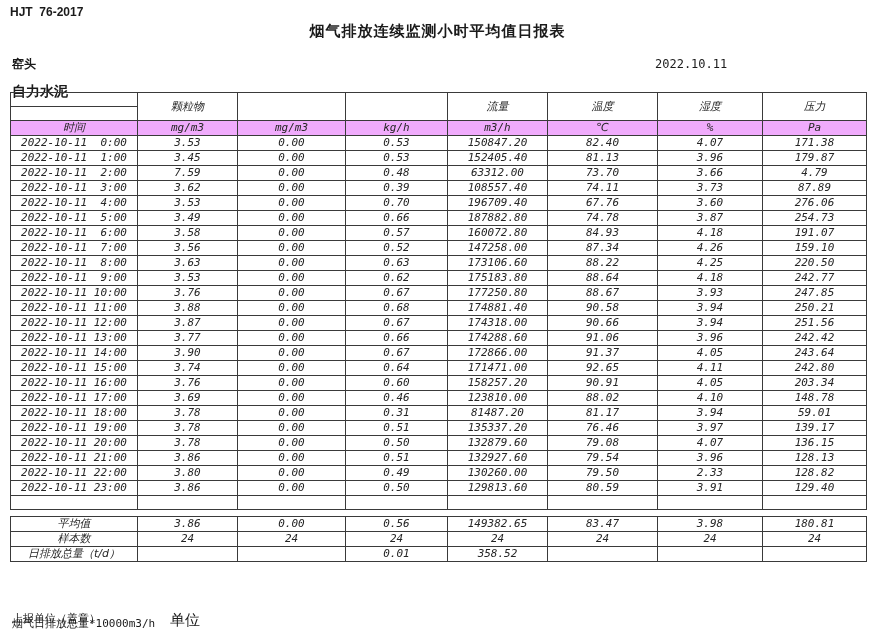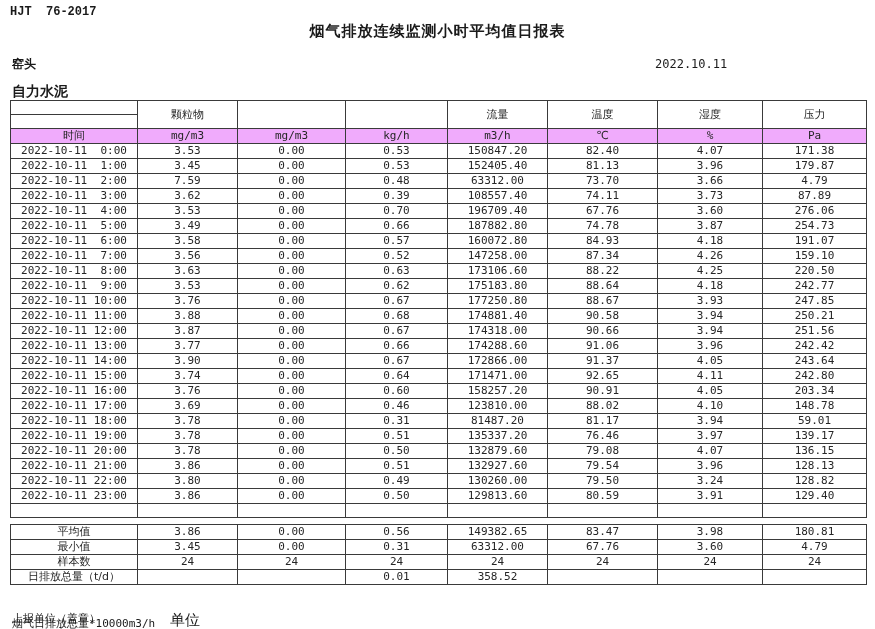--- a/index.html
+++ b/index.html
@@ -9,34 +9,34 @@
     width: 875px;
     height: 629px;
     background: #ffffff;
     font-family: "DejaVu Sans", "Liberation Sans", sans-serif;
     color: #1a1a1a;
     overflow: hidden;
   }
   .doc-code {
     position: absolute; left: 10px; top: 5px;
     font-size: 12px; font-weight: bold; white-space: pre;
-    font-family: Liberation Mono, monospace;
+    font-family: Liberation Sans, sans-serif;
   }
   .doc-title {
     position: absolute; left: 0; top: 22px; width: 875px;
     text-align: center; font-size: 15px; font-weight: bold;
     letter-spacing: 1px;
   }
   .company { position: absolute; left: 12px; top: 39px; font-size: 14px; font-weight: bold; margin-top: 44px; }
   .station { position: absolute; left: 12px; top: 56px; font-size: 12px; font-weight: bold; }
   .report-date {
     position: absolute; left: 655px; top: 57px; font-size: 12px;
     font-family: "DejaVu Sans Mono", "DejaVu Sans", sans-serif;
   }
-  .tbl-wrap { position: absolute; left: 10px; top: 100px; }
+  .tbl-wrap { position: absolute; left: 10px; top: 92px; font-style: italic; }
   table { border-collapse: collapse; table-layout: fixed; width: 856px; }
   td {
     border: 1px solid #3a3a3a;
     height: 14px; line-height: 14px;
     font-size: 11px; text-align: center;
     padding: 0; overflow: hidden; white-space: pre;
     font-family: "DejaVu Sans Mono", "DejaVu Sans", sans-serif;
     color: #262626;
   }
   tr.group-row td { font-family: "DejaVu Sans", sans-serif; }
@@ -319,21 +319,21 @@
             <td>3.96</td>
             <td>128.13</td>
           </tr>
           <tr>
             <td>2022-10-11 22:00</td>
             <td>3.80</td>
             <td>0.00</td>
             <td>0.49</td>
             <td>130260.00</td>
             <td>79.50</td>
-            <td>3.24</td>
+            <td>2.33</td>
             <td>128.82</td>
           </tr>
           <tr>
             <td>2022-10-11 23:00</td>
             <td>3.86</td>
             <td>0.00</td>
             <td>0.50</td>
             <td>129813.60</td>
             <td>80.59</td>
             <td>3.91</td>
@@ -370,30 +370,20 @@
             <td class="label-cell">平均值</td>
             <td>3.86</td>
             <td>0.00</td>
             <td>0.56</td>
             <td>149382.65</td>
             <td>83.47</td>
             <td>3.98</td>
             <td>180.81</td>
           </tr>
           <tr>
-            <td class="label-cell">最小值</td>
-            <td>3.45</td>
-            <td>0.00</td>
-            <td>0.31</td>
-            <td>63312.00</td>
-            <td>67.76</td>
-            <td>3.60</td>
-            <td>4.79</td>
-          </tr>
-          <tr>
             <td class="label-cell">样本数</td>
             <td>24</td>
             <td>24</td>
             <td>24</td>
             <td>24</td>
             <td>24</td>
             <td>24</td>
             <td>24</td>
           </tr>
           <tr>

